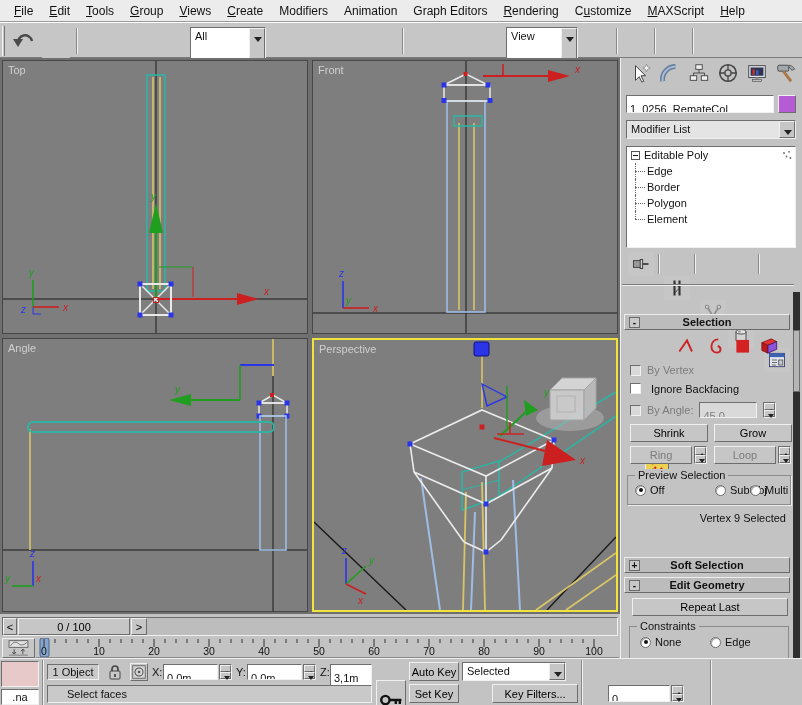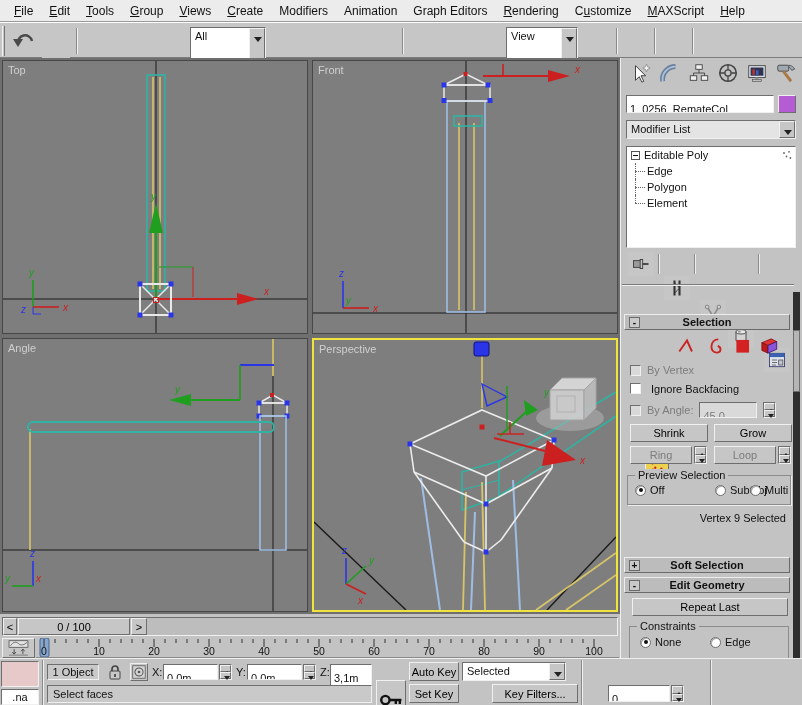--- a/index.html
+++ b/index.html
@@ -481,20 +481,25 @@
   </div>
   <div id="stack-rows">
       <div class="stk-row">
         <span class="tree-v full"></span>
         <span class="tree-h"></span>
         <span>Edge</span>
       </div>
       <div class="stk-row">
         <span class="tree-v full"></span>
         <span class="tree-h"></span>
+        <span>Border</span>
+      </div>
+      <div class="stk-row">
+        <span class="tree-v full"></span>
+        <span class="tree-h"></span>
         <span>Polygon</span>
       </div>
       <div class="stk-row">
         <span class="tree-v"></span>
         <span class="tree-h"></span>
         <span>Element</span>
       </div>
     </div>
 </div>
 
@@ -791,21 +796,21 @@
     </span>
   <span class="abs" style="left:236px;top:7px">Y:</span>
   <div class="abs in field" style="left:247px;top:5px;width:55px;height:16px"><span>0,0m</span></div>
   <span class="abs spin in" style="left:303px;top:5px;height:16px">
       <div class="up out"></div>
       <div class="dn out"></div>
     </span>
   <span class="abs" style="left:320px;top:7px">Z:</span>
   <div class="abs in field" style="left:330px;top:5px;width:42px;height:28px"><span>3,1m</span></div>
 
-  <div class="abs in" style="left:47px;top:26px;width:325px;height:18px;padding:2px 5px;background:#c9c9c9"><span>Select faces</span></div>
+  <div class="abs in" style="left:47px;top:26px;width:325px;height:18px;padding:2px 19px;background:#c9c9c9"><span>Select faces</span></div>
 
   <span class="abs btn out cen ic" style="left:376px;top:3px;width:30px;height:40px;padding:2px">
       <svg viewBox="0 0 30 22">
         <circle cx="8" cy="11" r="5.2" fill="none" stroke="#111" stroke-width="3"></circle>
         <path d="M13 11h15M21 11v5M26 11v5" stroke="#111" stroke-width="3"></path>
       </svg>
     </span>
 
   <button class="abs pbtn out cen" style="left:409px;top:3px;width:50px;height:19px">
       <span>Auto Key</span>

